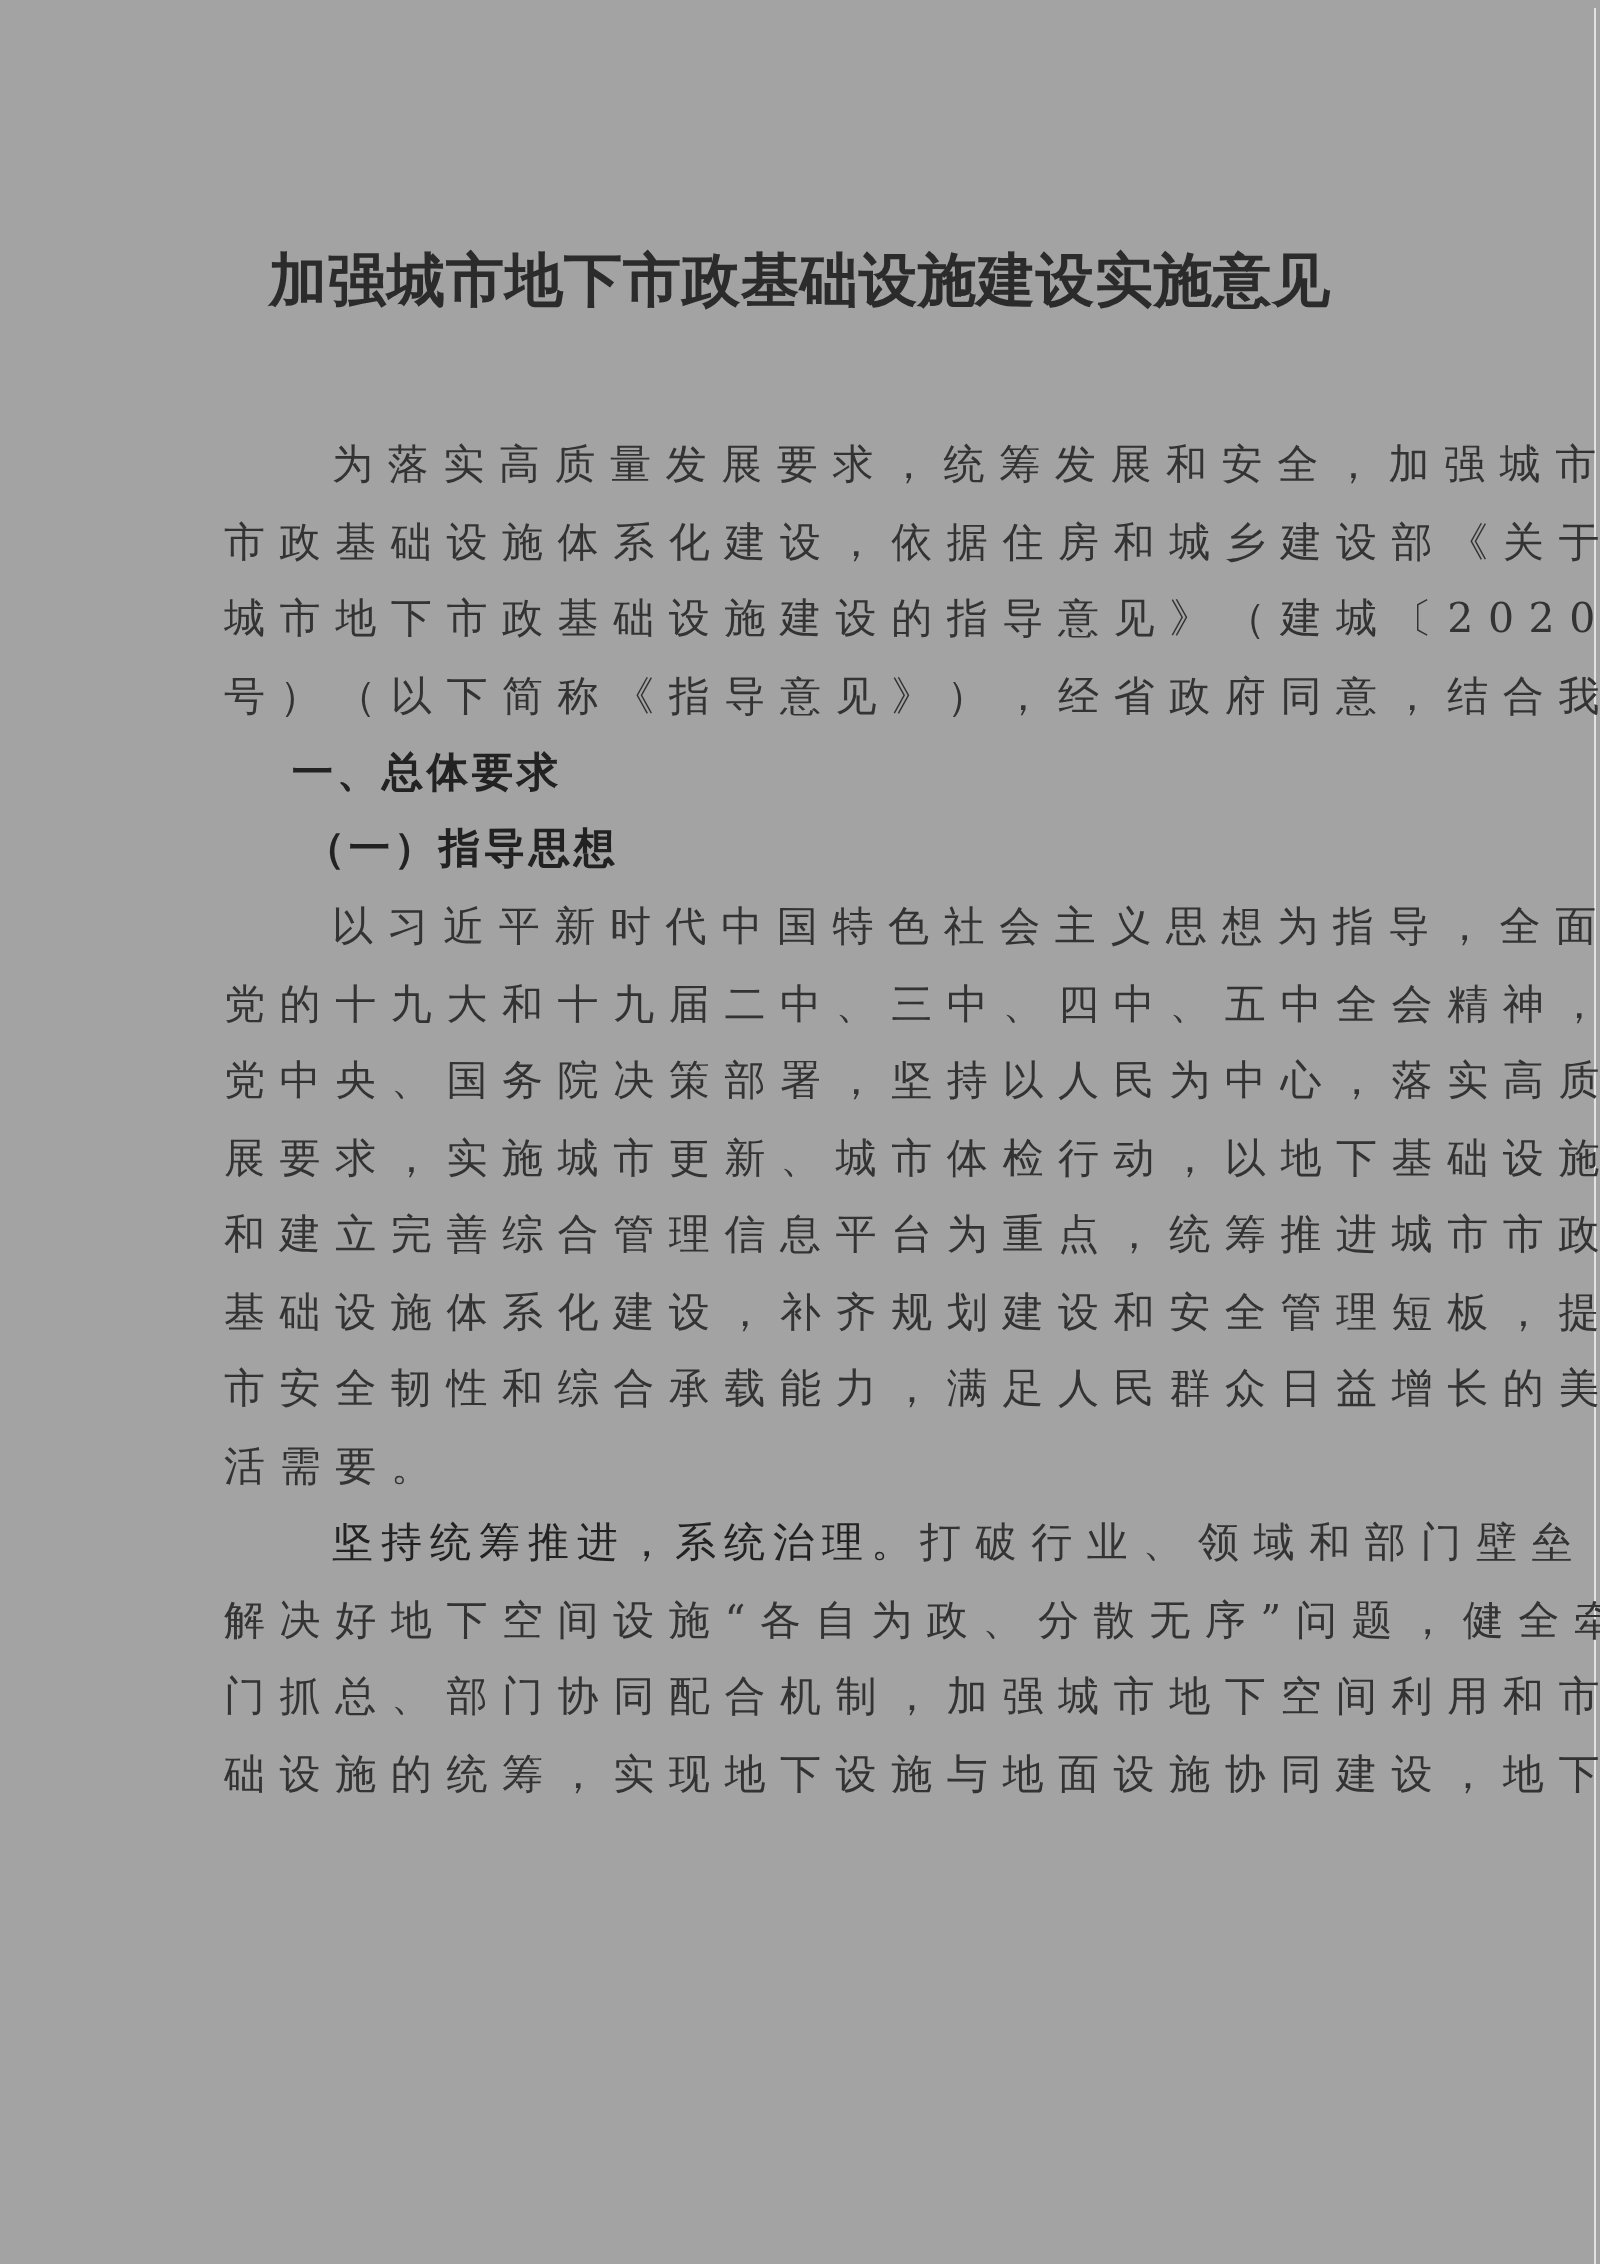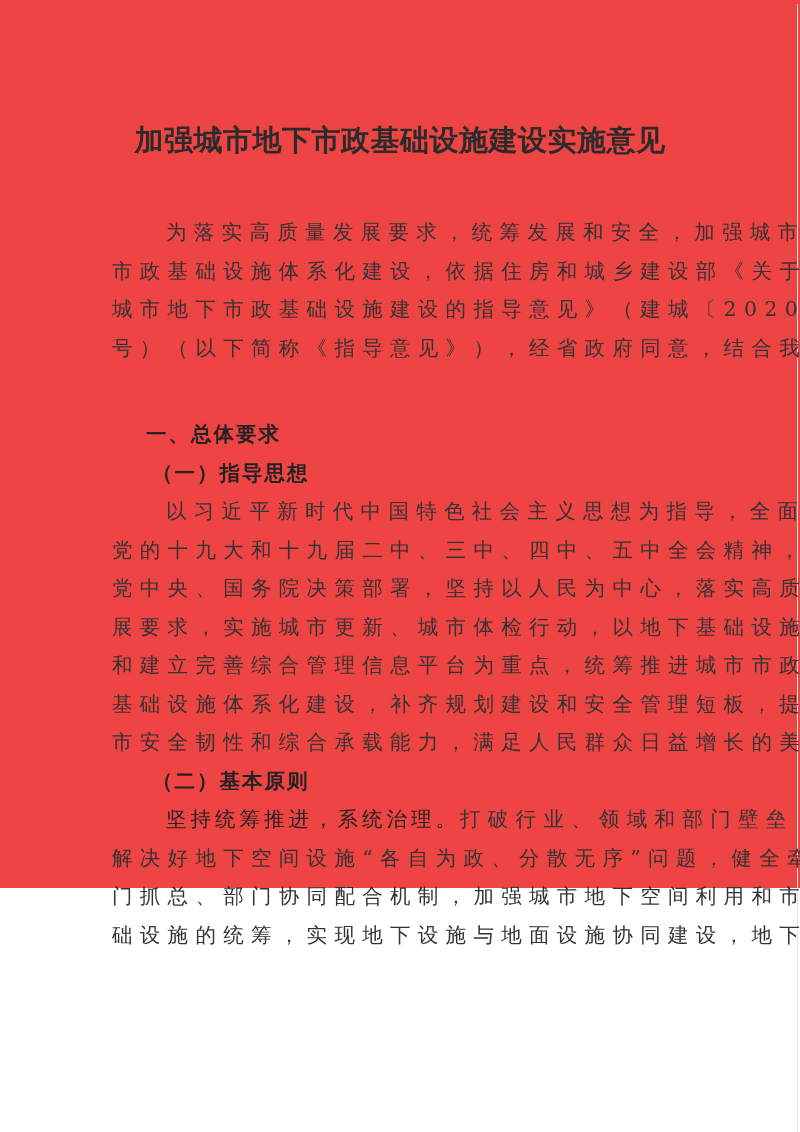--- a/index.html
+++ b/index.html
@@ -10,22 +10,22 @@
     body {
       width: 800px;
       height: 1132px;
       position: relative;
       overflow: hidden;
       color: #2a2a2a;
     }
     .page {
       position: absolute;
       left: 0; top: 0;
-      width: 800px; height: 888px;
-      background: #ef4444;
+      width: 800px; height: 1132px;
+      background: #a3a3a3;
     }
     .scan-edge {
       position: absolute;
       top: 4px;
       left: 797px;
       width: 1px;
       height: 1128px;
       background: #e2e2e2;
     }
     .title {
@@ -60,21 +60,20 @@
     }
     .indent {
       padding-left: 54px;
     }
     .h1 {
       font-family: "DejaVu Sans", "Liberation Sans", sans-serif;
       font-weight: bold;
       letter-spacing: 2px;
       padding-left: 34px;
       color: #222;
-      margin-top: 48px;
     }
     .h2 {
       font-family: Liberation Sans, sans-serif;
       font-weight: bold;
       letter-spacing: 2px;
       padding-left: 40px;
       color: #222;
     }
     .lead {
       font-weight: normal;
@@ -99,20 +98,20 @@
     <span class="line h1">一、总体要求</span>
 
     <span class="line h2">（一）指导思想</span>
     <span class="line indent">以习近平新时代中国特色社会主义思想为指导，全面贯彻</span>
     <span class="line">党的十九大和十九届二中、三中、四中、五中全会精神，按照</span>
     <span class="line">党中央、国务院决策部署，坚持以人民为中心，落实高质量发</span>
     <span class="line">展要求，实施城市更新、城市体检行动，以地下基础设施普查</span>
     <span class="line">和建立完善综合管理信息平台为重点，统筹推进城市市政地下</span>
     <span class="line">基础设施体系化建设，补齐规划建设和安全管理短板，提升城</span>
     <span class="line">市安全韧性和综合承载能力，满足人民群众日益增长的美好生</span>
+    <span class="line">活需要。</span>
 
-    <span class="line h2">（二）基本原则</span>
     <span class="line indent"><span class="lead">坚持统筹推进，系统治理。</span><span>打破行业、领域和部门壁垒，</span></span>
     <span class="line">解决好地下空间设施“各自为政、分散无序”问题，健全牵头部</span>
     <span class="line">门抓总、部门协同配合机制，加强城市地下空间利用和市政基</span>
     <span class="line">础设施的统筹，实现地下设施与地面设施协同建设，地下设施</span>
   </div>
 </div>
 
 </body></html>

